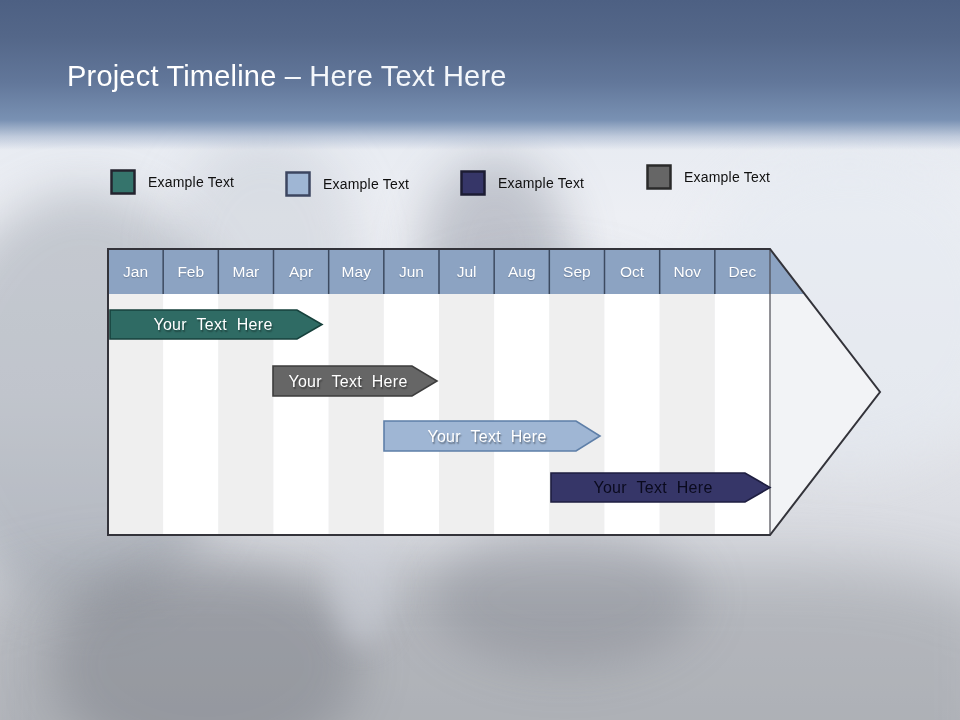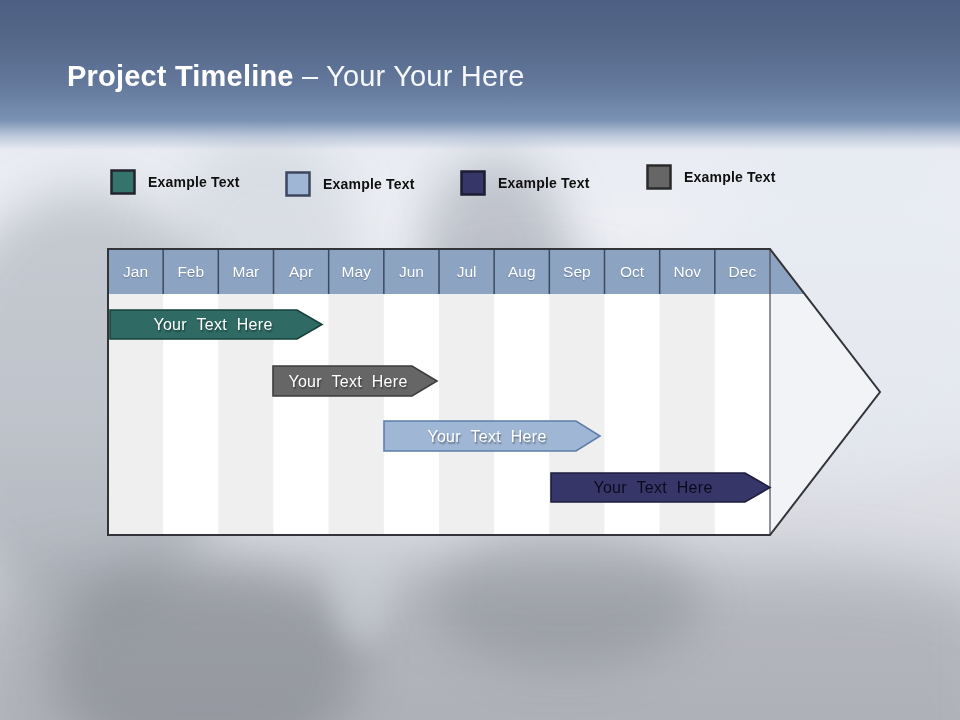--- a/index.html
+++ b/index.html
@@ -28,27 +28,27 @@
   .title-band {
     position:absolute; left:0; top:0; width:960px; height:150px;
     background:linear-gradient(180deg,
       #4d6083 0%, #546789 25%, #62779a 55%, #7991b3 80%,
       rgba(158,175,202,0.55) 91%, rgba(224,231,242,0) 100%);
   }
   .slide-title {
     position:absolute; left:67px; top:60px;
     font-size:29px; color:#ffffff; letter-spacing:0.2px; white-space:nowrap;
   }
-  .slide-title .t-bold { font-weight:bold; }
+  .slide-title .t-bold { font-weight:normal; }
   .slide-title .t-rest { font-weight:normal; color:#f4f7fb; }
 
   
   .legend-item { position:absolute; display:flex; align-items:center; }
   .legend-item svg { display:block; margin-right:12px; }
-  .legend-label { font-size:14px; font-weight:bold; color:#101010; letter-spacing:0.2px; white-space:nowrap; }
+  .legend-label { font-size:14px; font-weight:normal; color:#101010; letter-spacing:0.2px; white-space:nowrap; }
   .li-1 { left:110px; top:169px; }
   .li-2 { left:285px; top:171px; }
   .li-3 { left:460px; top:170px; }
   .li-4 { left:646px; top:164px; }
 
   
   .timeline-wrap { position:absolute; left:100px; top:242px; width:790px; height:300px; }
   .month-label {
     font-size:15.5px; fill:#ffffff;
     text-shadow:0 1px 1px rgba(40,55,80,0.35);
@@ -67,21 +67,21 @@
 <div class="blob b-head"></div>
 <div class="blob b-body"></div>
 <div class="blob b-right"></div>
 <div class="blob b-table"></div>
 <div class="blob b-hands"></div>
 <div class="blob b-suit"></div>
 <div class="blob b-glass"></div>
 
 <div class="title-band"></div>
 <div class="slide-title">
-  <span class="t-bold">Project Timeline</span><span class="t-rest"> – Your Your Here</span>
+  <span class="t-bold">Project Timeline</span><span class="t-rest"> – Here Text Here</span>
 </div>
 
 <div class="legend-item li-1">
   <svg width="26" height="26">
       <rect x="1.5" y="1.5" width="23" height="23" stroke="#23232e" stroke-width="2.5" fill="#35746C"></rect>
     </svg>
   <span class="legend-label">Example Text</span>
 </div>
 <div class="legend-item li-2">
   <svg width="26" height="26">

